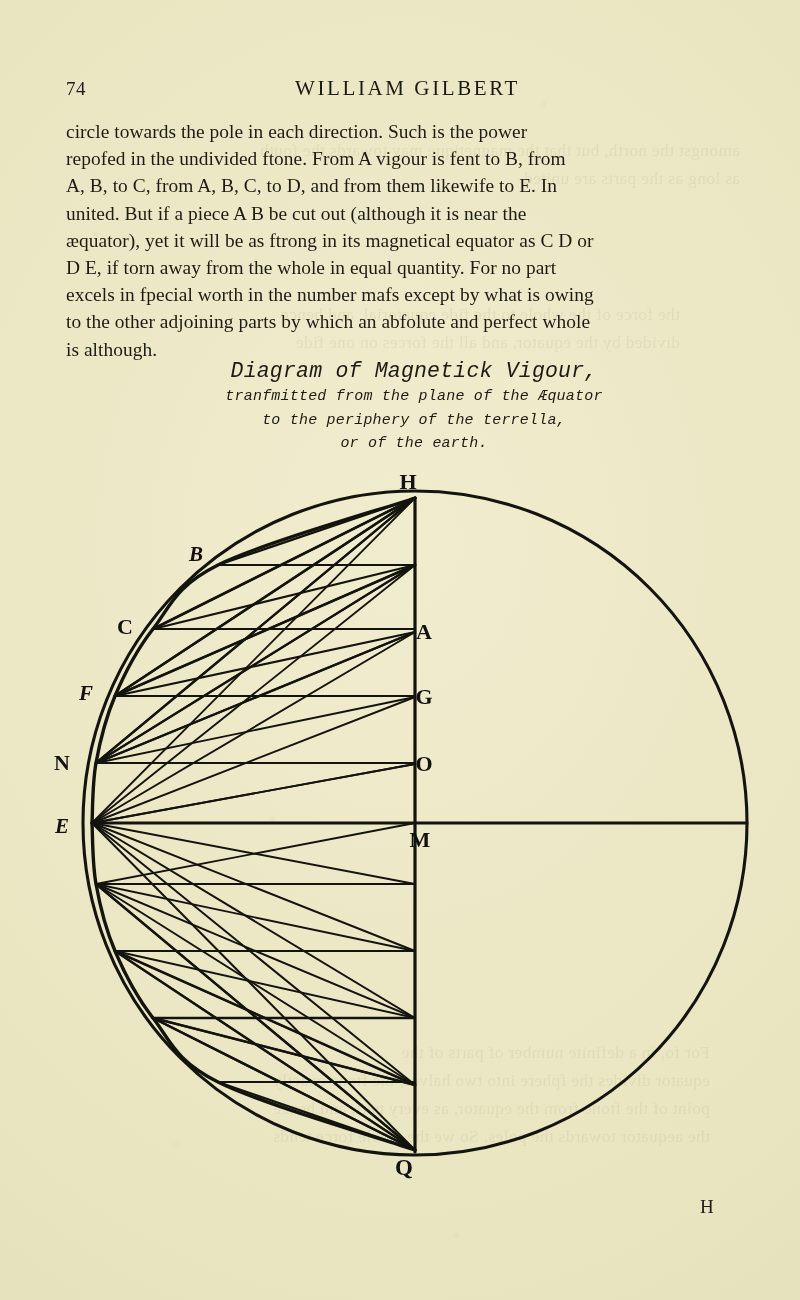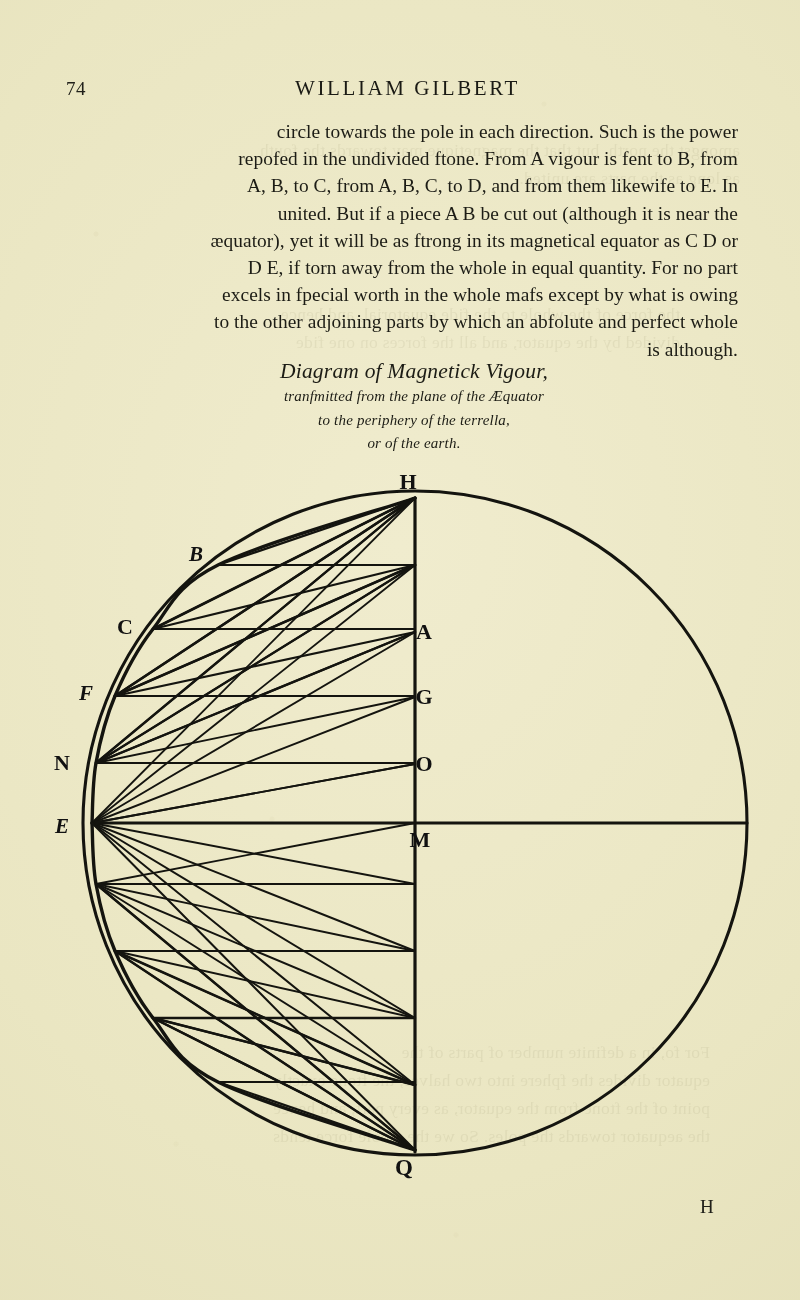--- a/index.html
+++ b/index.html
@@ -66,33 +66,34 @@
     padding-left: 15px;
   }
   .body-text {
     position: absolute;
     left: 66px;
     top: 118px;
     width: 672px;
     font-size: 19.4px;
     line-height: 27.2px;
     color: #1c1c15;
-    text-align: right;
+    text-align: left;
     letter-spacing: .05px;
   }
   .body-text p { margin: 0; }
 
   .caption {
     position: absolute;
     left: 0; right: 0;
     top: 358px;
     text-align: center;
     font-style: italic;
     color: #1c1c15;
     padding-left: 28px;
+    font-family: Liberation Mono, monospace;
   }
   .caption .cap-l1 { font-size: 21.5px; line-height: 27px; letter-spacing: .2px; }
   .caption .cap-l2,
   .caption .cap-l3,
   .caption .cap-l4 { font-size: 15px; line-height: 23.5px; letter-spacing: .2px; }
 
   .figure {
     position: absolute;
     left: 0;
     top: 0;
@@ -142,21 +143,21 @@
 
   <div class="running-head">WILLIAM GILBERT</div>
 
   <div class="body-text">
     <p>circle towards the pole in each direction.  Such is the power</p>
     <p>repofed in the undivided ftone.  From A vigour is fent to B, from</p>
     <p>A, B, to C, from A, B, C, to D, and from them likewife to E.   In</p>
     <p>united.  But if a piece A  B be cut out (although it is near the</p>
     <p>æquator), yet it will be as ftrong in its magnetical equator as C D or</p>
     <p>D E, if torn away from the whole in equal quantity.  For no part</p>
-    <p>excels in fpecial worth in the whole mafs except by what is owing</p>
+    <p>excels in fpecial worth in the number mafs except by what is owing</p>
     <p>to the other adjoining parts by which an abfolute and perfect whole</p>
     <p>is although.</p>
   </div>
 
   <div class="caption">
     <div class="cap-l1">Diagram of Magnetick Vigour,</div>
     <div class="cap-l2">tranfmitted from the plane of the Æquator</div>
     <div class="cap-l3">to the periphery of the terrella,</div>
     <div class="cap-l4">or of the earth.</div>
   </div>

